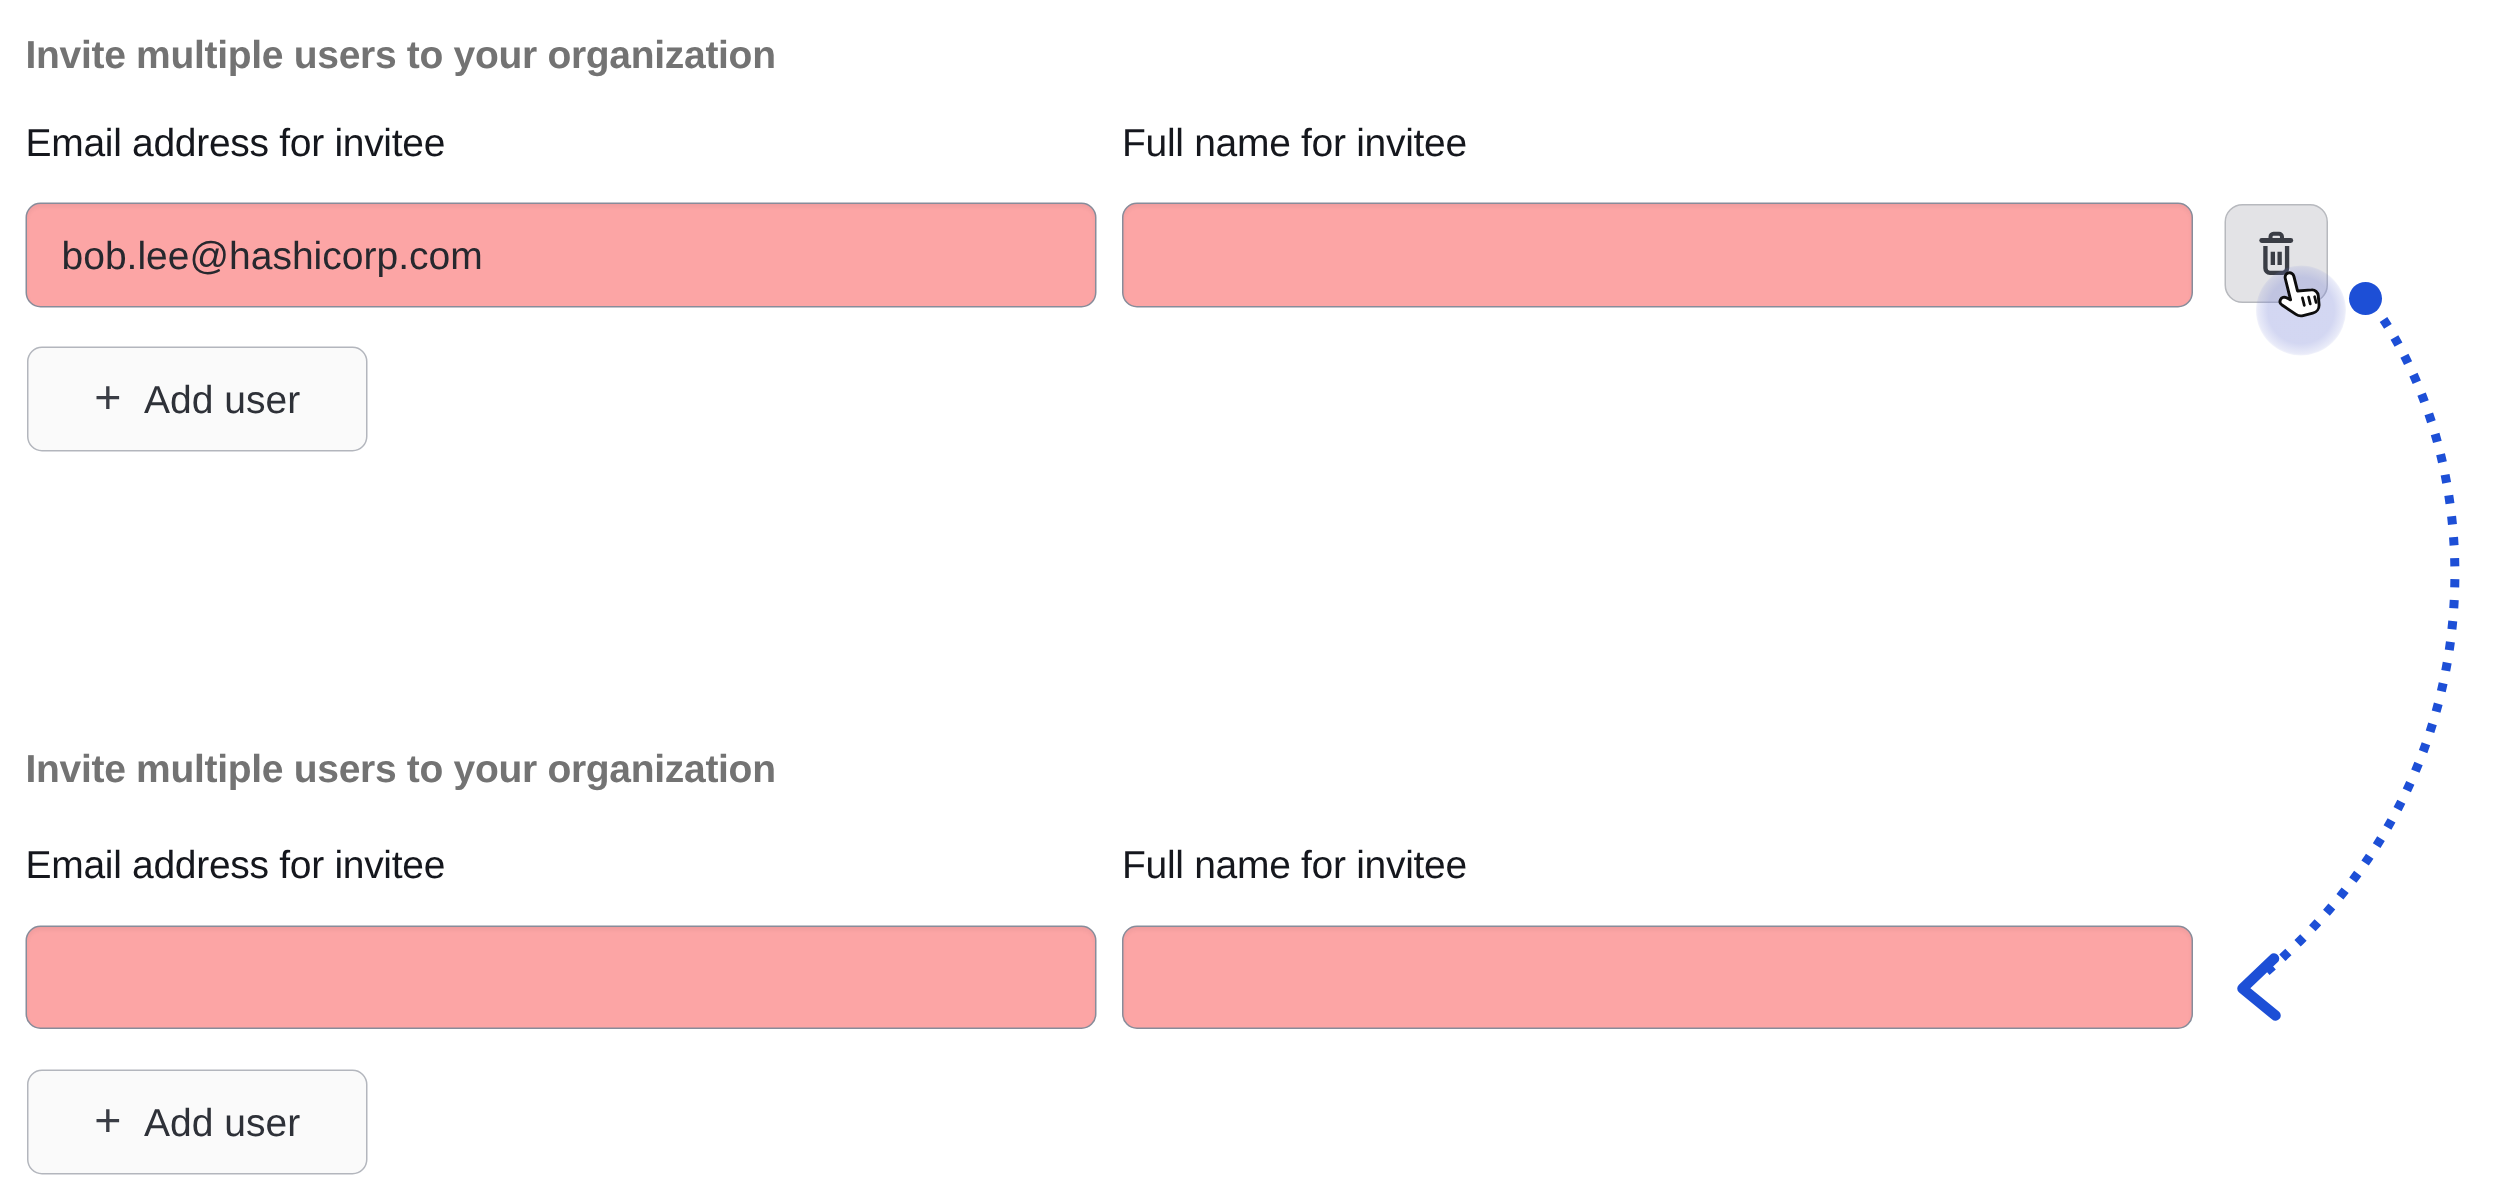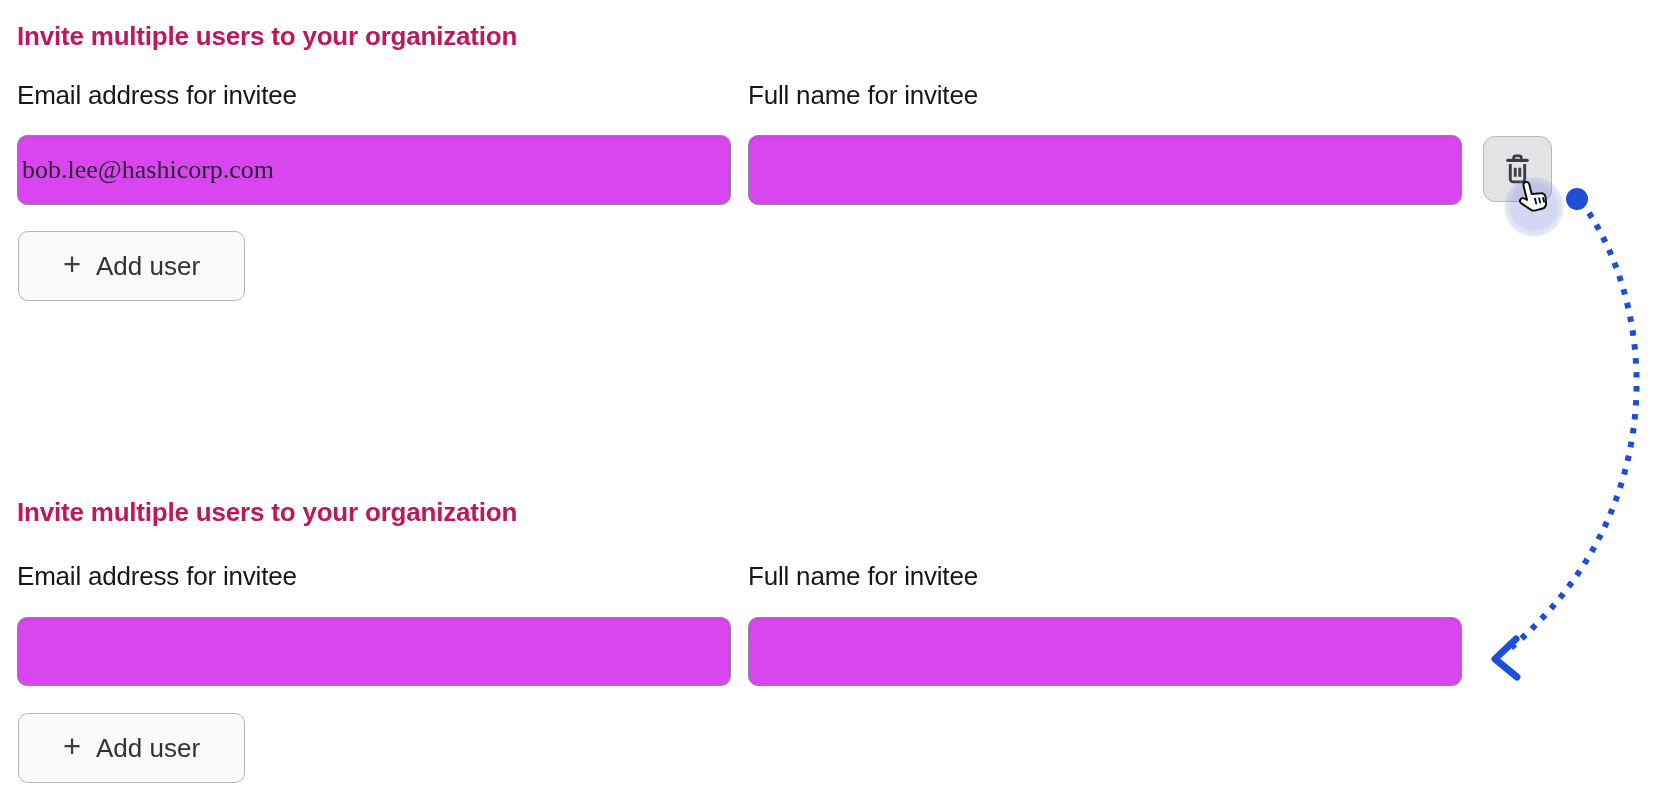--- a/index.html
+++ b/index.html
@@ -4,34 +4,34 @@
 <style>
   html,body{margin:0;padding:0;}
   body{
     width:1672px;height:800px;position:relative;overflow:hidden;
     background:#ffffff;
     font-family:"Liberation Sans",sans-serif;
     color:#17191f;
   }
   .abs{position:absolute;}
   .heading{
-    font-size:26px;font-weight:700;letter-spacing:-0.2px;line-height:32px;color:#be185d;
+    font-size:26px;font-weight:700;letter-spacing:-0.2px;line-height:32px;color:#737373;
     white-space:nowrap;
   }
   .field-label{
     font-size:26px;font-weight:400;letter-spacing:-0.2px;line-height:32px;color:#15171d;
     white-space:nowrap;
   }
   .text-input{
     position:absolute;height:70px;box-sizing:border-box;
     border:1.5px solid var(--input-border,#878c9a);border-radius:10px;
-    background:#d946ef;outline:none;
+    background:#fca5a5;outline:none;
     box-shadow:inset 0 2px 3px rgba(20,25,45,0.05);
-    font-family:Liberation Serif, serif;font-size:26px;color:#26282e;
-    padding:0 4px;
+    font-family:Liberation Sans, sans-serif;font-size:26px;color:#26282e;
+    padding:0 23px;
   }
   .add-btn{
     position:absolute;width:227px;height:70px;box-sizing:border-box;
     display:flex;align-items:center;justify-content:center;gap:15px;
     background:var(--button-bg,#fafafa);
     border:1.5px solid var(--button-border,#b3b6bd);border-radius:10px;
     font-family:"Liberation Sans",sans-serif;font-size:26px;color:#2e3138;
     cursor:pointer;padding:0;
   }
   .plus-glyph{font-size:31px;font-weight:400;color:#3a3d45;line-height:1;margin-top:-3px;}

